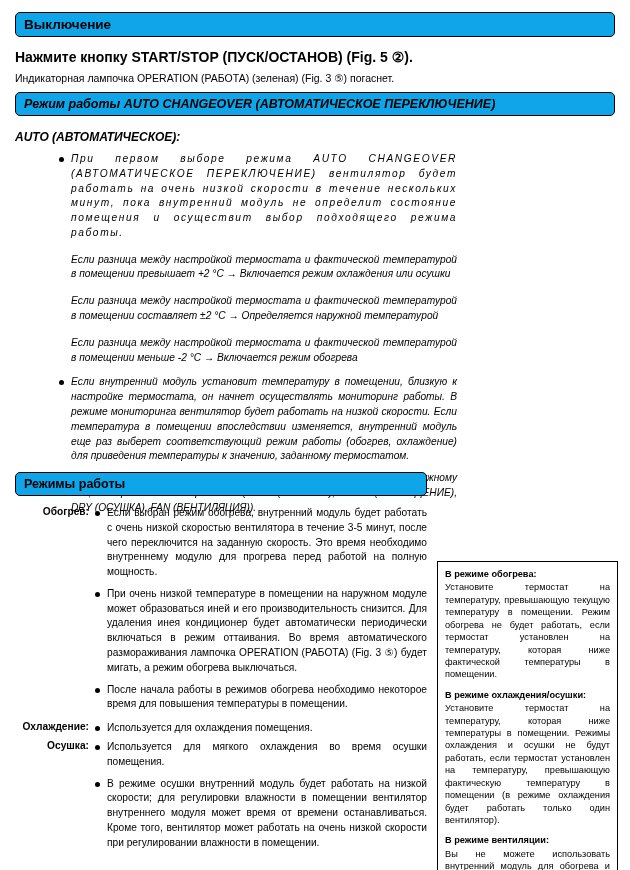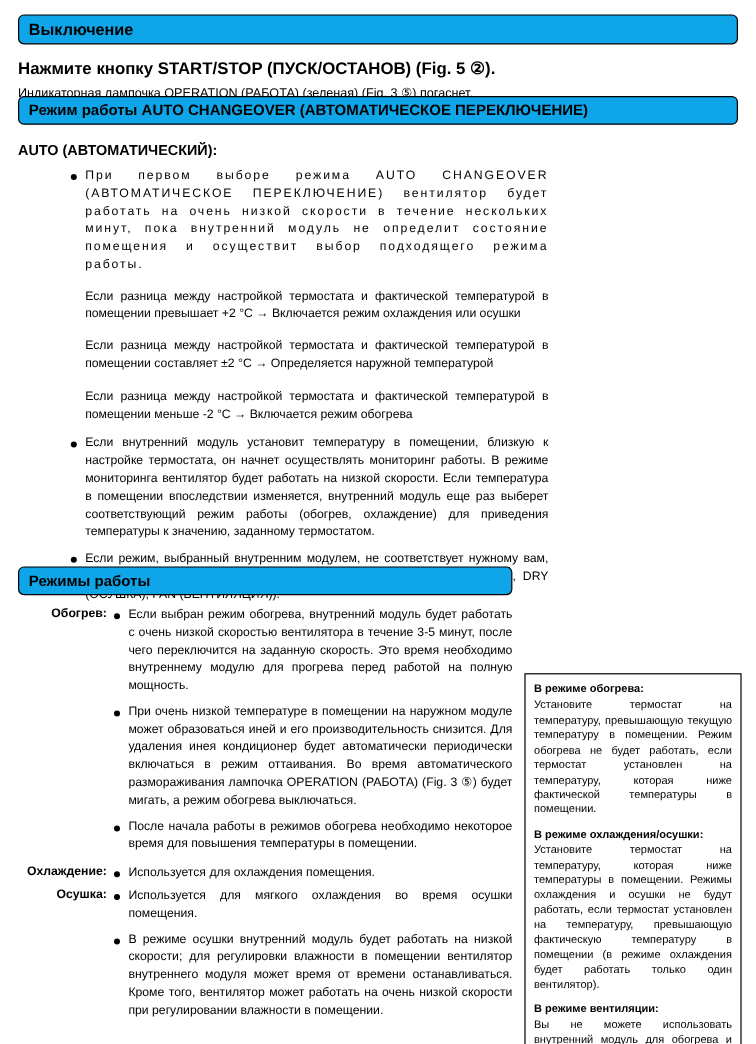--- a/index.html
+++ b/index.html
@@ -128,24 +128,24 @@
 <body>
 
 <div class="page">
 
   <div class="block" style="left:15px; top:12px; width:600px;">
     <div class="title-box big">Выключение</div>
     <div class="h-strong" style="margin-top:12px;">Нажмите кнопку START/STOP (ПУСК/ОСТАНОВ)  (Fig. 5 ②).</div>
     <div class="normal" style="margin-top:6px;">Индикаторная лампочка OPERATION (РАБОТА) (зеленая) (Fig. 3 ⑤) погаснет.</div>
   </div>
 
-  <div class="block" style="left:15px; top:80px; width:600px;">
+  <div class="block" style="left:15px; top:92px; width:600px;font-style:italic;">
     <div class="title-box">Режим работы AUTO CHANGEOVER (АВТОМАТИЧЕСКОЕ ПЕРЕКЛЮЧЕНИЕ)</div>
 
-    <div class="h-strong" style="margin-top:14px; font-size:12px;">AUTO (АВТОМАТИЧЕСКИЙ):</div>
+    <div class="h-strong" style="margin-top:14px; font-size:12px;">AUTO (АВТОМАТИЧЕСКОЕ):</div>
 
     <ul class="bul" style="margin-top:8px; margin-left:42px; width:400px;">
       <li>
         <span class="wide">При первом выборе режима AUTO CHANGEOVER (АВТОМАТИЧЕСКОЕ ПЕРЕКЛЮЧЕНИЕ) вентилятор будет работать на очень низкой скорости в течение нескольких минут, пока внутренний модуль не определит состояние помещения и осуществит выбор подходящего режима работы.</span>
 
         <div class="sub-para justify" style="margin-top:12px;">Если разница между настройкой термостата и фактической температурой в помещении превышает +2 °C → Включается режим охлаждения или осушки</div>
         <div class="sub-para justify" style="margin-top:12px;">Если разница между настройкой термостата и фактической температурой в помещении составляет ±2 °C → Определяется наружной температурой</div>
         <div class="sub-para justify" style="margin-top:12px;">Если разница между настройкой термостата и фактической температурой в помещении меньше -2 °C → Включается режим обогрева</div>
       </li>
       <li style="margin-top:10px;">

